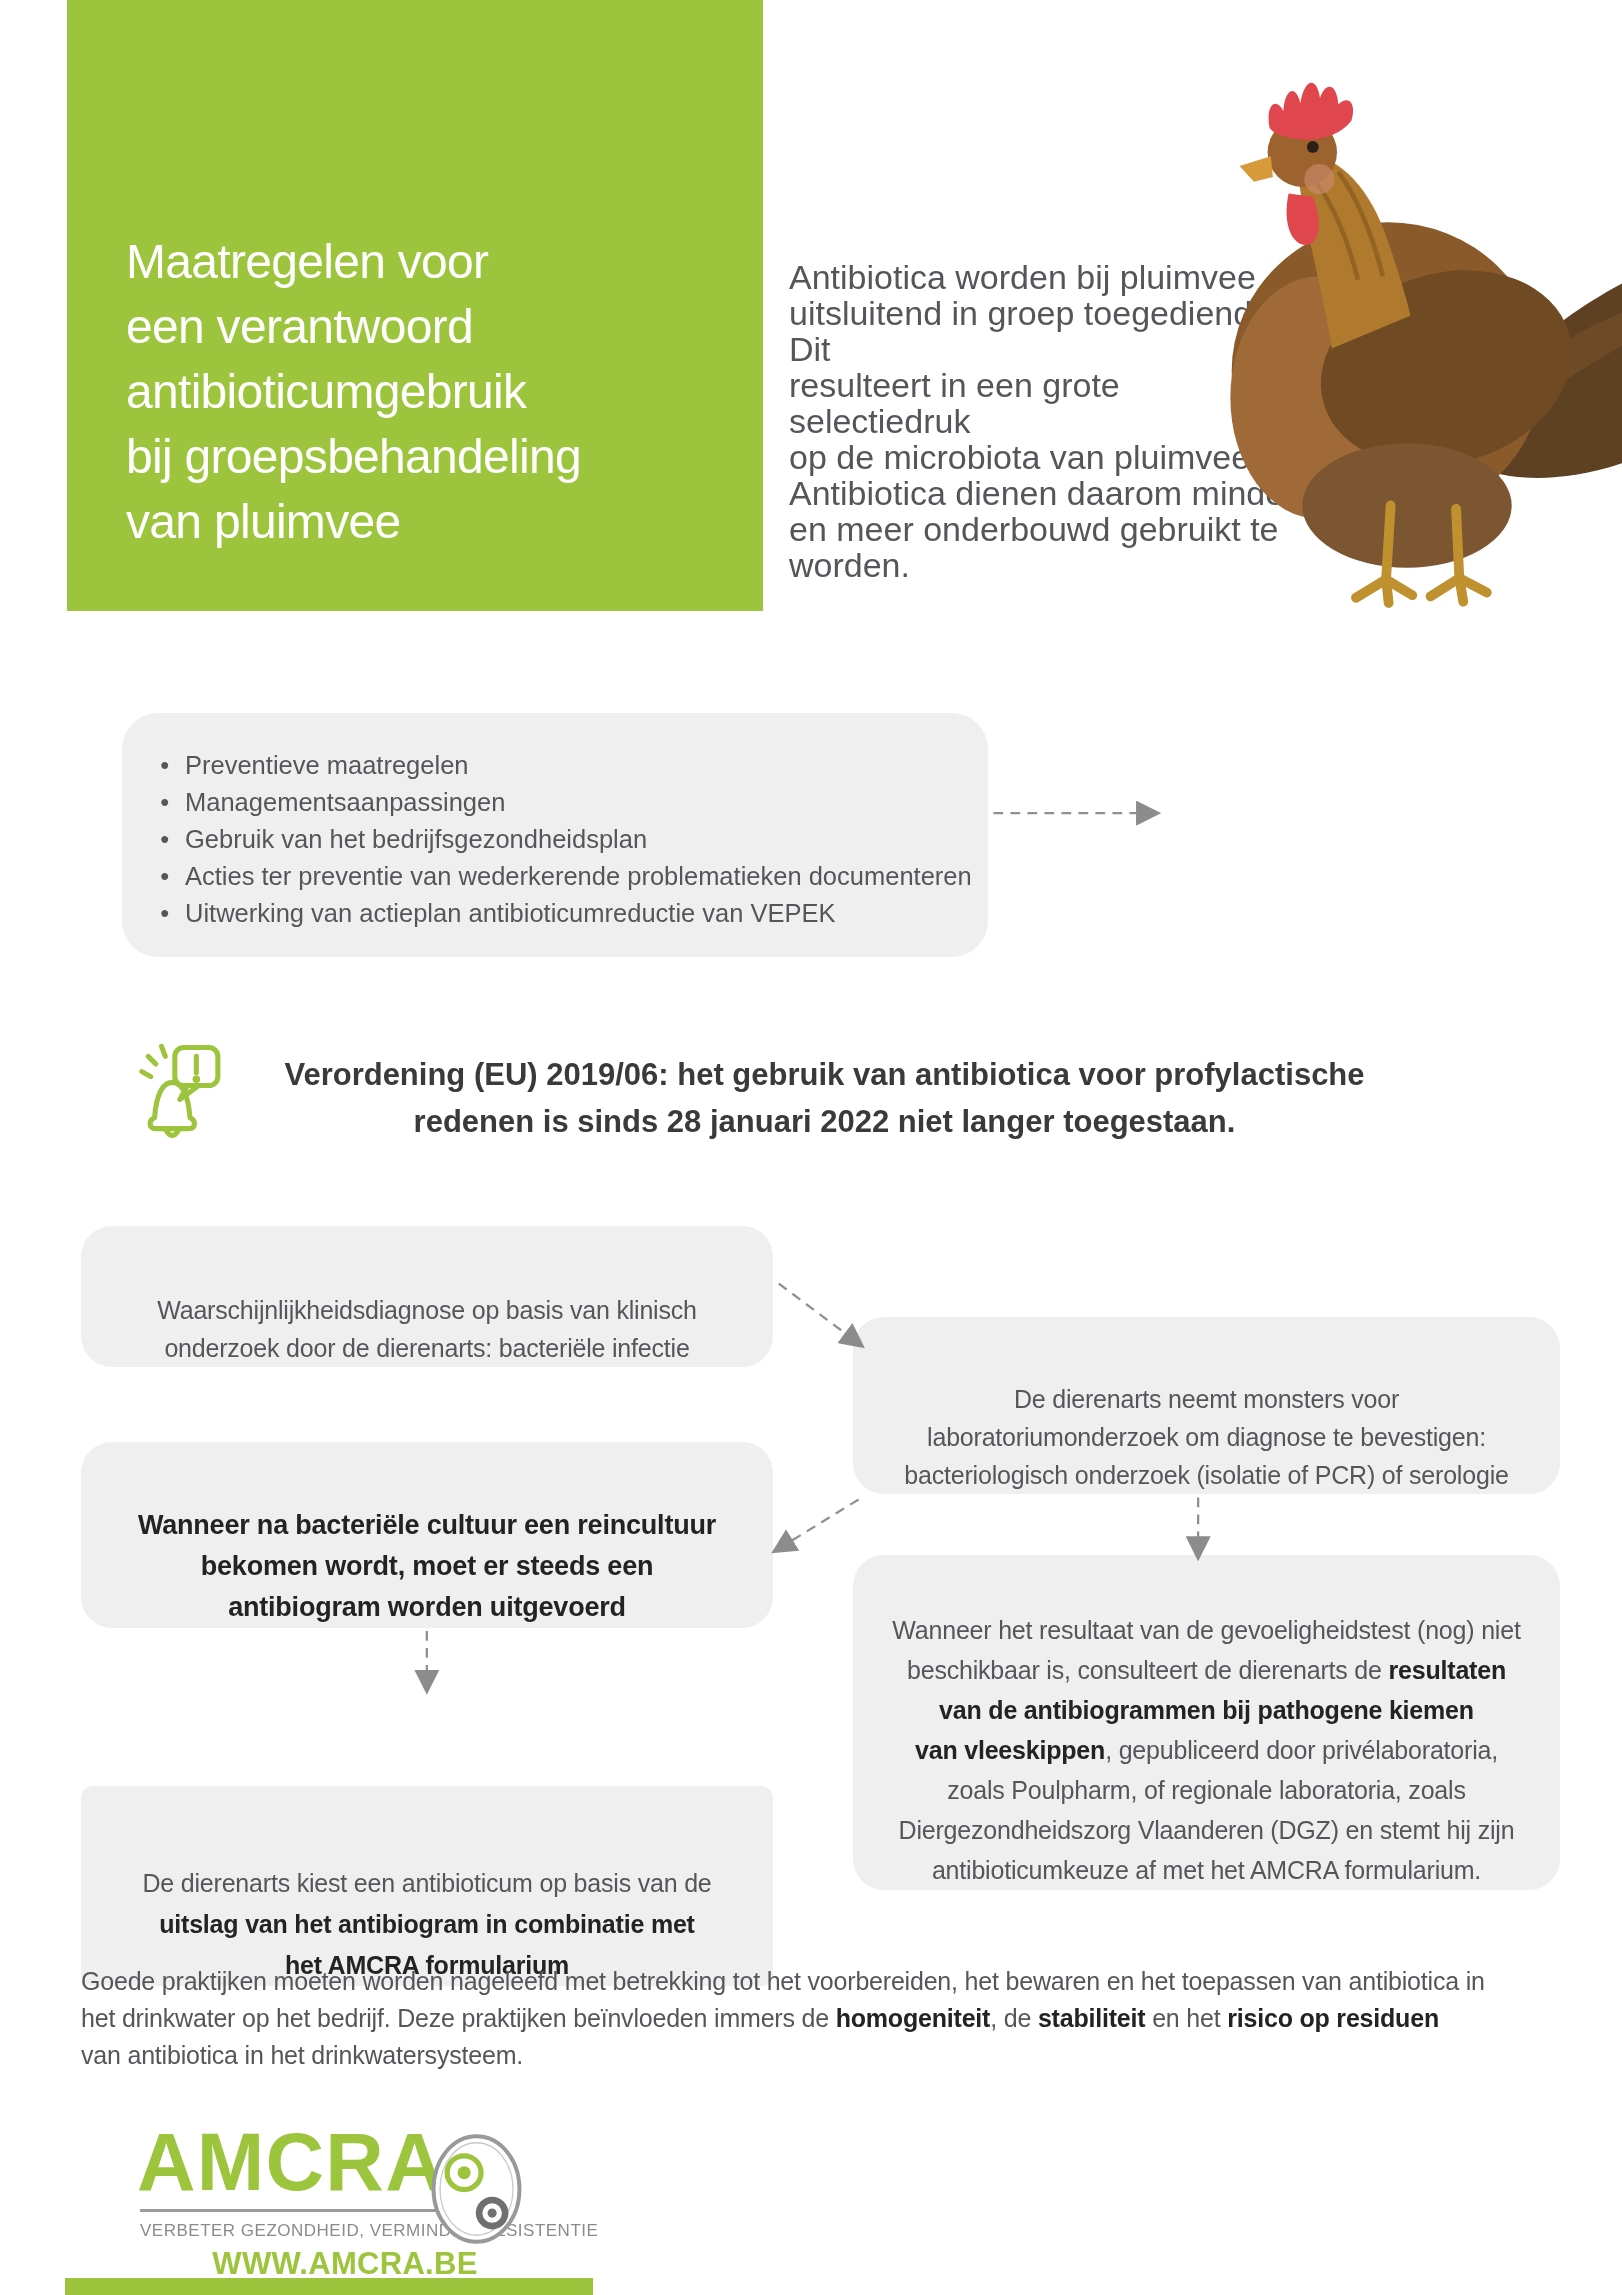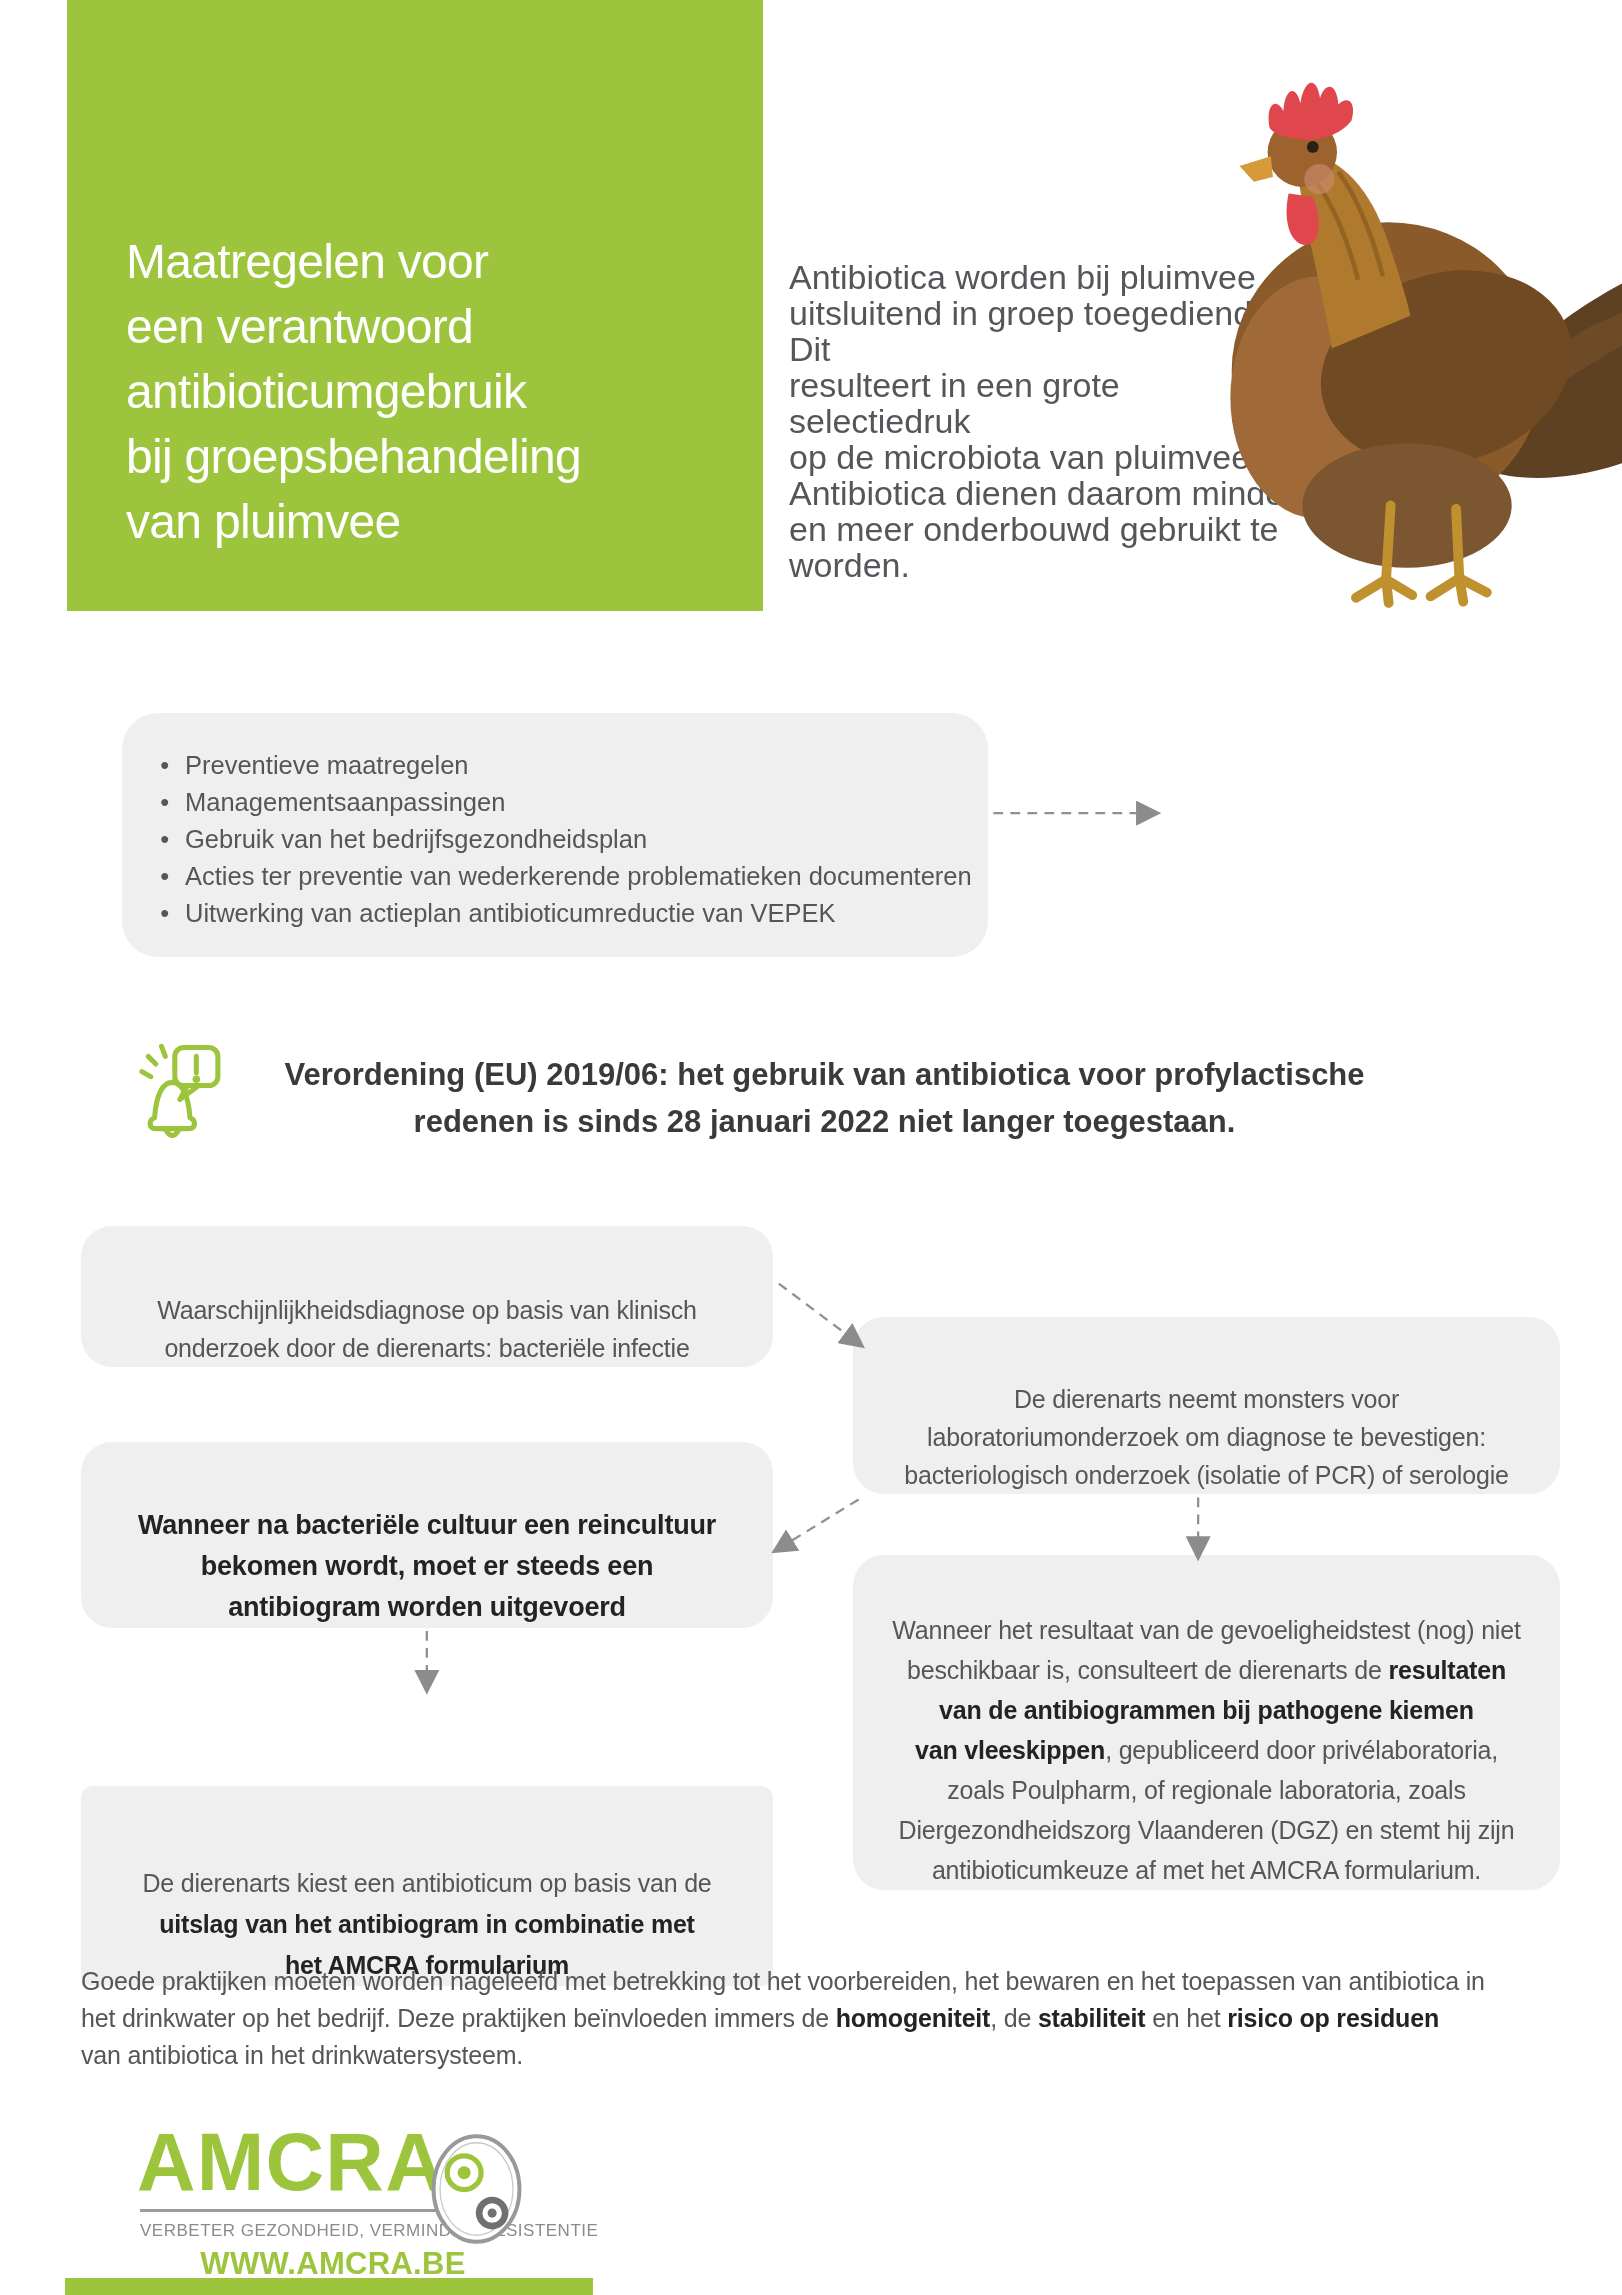--- a/index.html
+++ b/index.html
@@ -41,21 +41,21 @@
 
   .connectors{position:absolute;left:0;top:0;width:1623px;height:2295px;pointer-events:none;}
 
   .good-practices{position:absolute;left:81px;top:1963px;width:1505px;font-size:25px;line-height:37px;color:var(--txt);
                   white-space:pre-line;letter-spacing:-0.2px;}
 
   .logo-text{position:absolute;left:137px;top:2116px;font-size:81px;font-weight:bold;color:var(--green);letter-spacing:1.3px;}
   .logo-divider{position:absolute;left:140px;top:2209px;width:296px;height:2.6px;background:#9A9B9C;}
   .logo-tagline{position:absolute;left:140px;top:2221px;font-size:17px;color:#8A8B8D;letter-spacing:0.5px;}
   .cells-icon{position:absolute;left:427px;top:2131px;width:99px;height:116px;}
-  .website{position:absolute;left:140px;top:2246px;width:386px;text-align:center;font-size:31px;font-weight:bold;
+  .website{position:absolute;left:152px;top:2246px;width:386px;text-align:center;font-size:31px;font-weight:bold;
            color:var(--green);letter-spacing:0.3px;}
   .footer-bar{position:absolute;left:65px;top:2278px;width:528px;height:17.7px;background:var(--green);}
 </style>
 </head>
 <body>
 
 <div class="page">
 
   <div class="green-panel">
     <h1 class="page-title">Maatregelen voor

